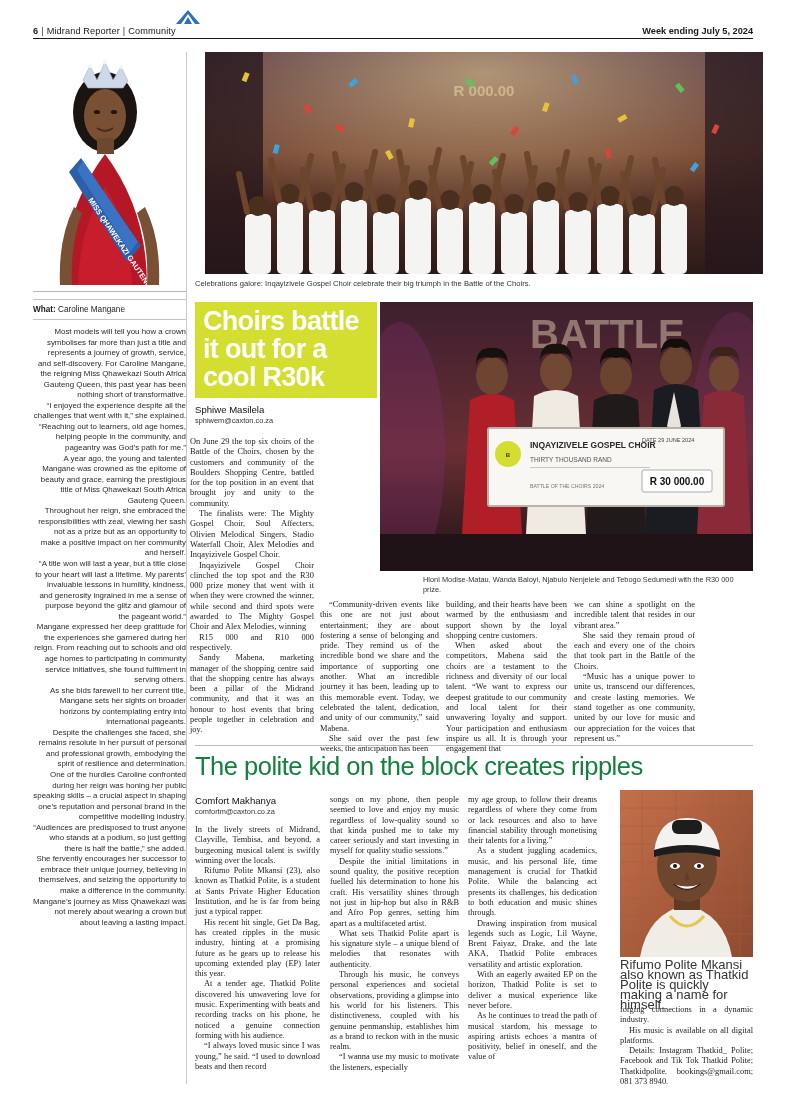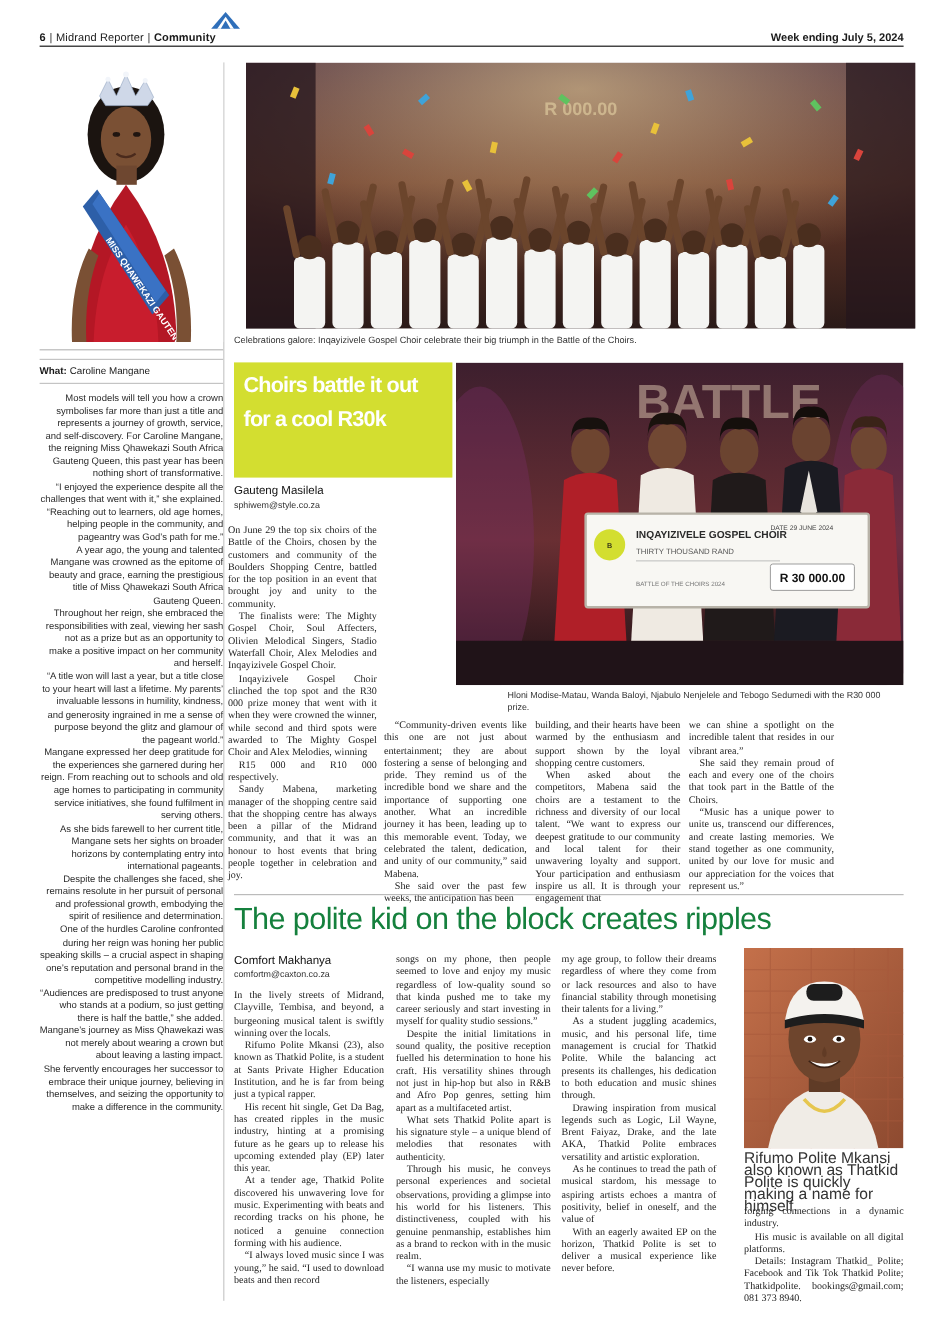--- a/index.html
+++ b/index.html
@@ -35,21 +35,21 @@
     font-weight: 700;
     letter-spacing: .1px;
     white-space: nowrap;
     display: flex;
     align-items: baseline;
     gap: 3px;
   }
   .mh-page { font-weight: 700; }
   .mh-sep { font-weight: 400; color: #333; }
   .mh-paper { font-weight: 400; }
-  .mh-section { font-weight: 700; }
+  .mh-section { font-weight: 400; }
   .masthead-right {
     font-size: 9.2px;
     font-weight: 700;
     white-space: nowrap;
   }
   .mh-logo {
     position: absolute;
     left: 175px; top: 9px;
     width: 26px; height: 17px;
     overflow: hidden;
@@ -123,21 +123,21 @@
 
   
   .headline-block {
     position: absolute;
     left: 195px; top: 302px;
     width: 182px; height: 96px;
     background: #d3de30;
     padding: 5px 7px 6px 8px;
   }
   .headline-block .hl {
-    font-size: 18px;
+    font-size: 27px;
     line-height: 28px;
     font-weight: 700;
     color: #ffffff;
     letter-spacing: -.7px;
   }
   .cheque-photo {
     position: absolute;
     left: 380px; top: 302px;
     width: 373px; height: 269px;
     overflow: hidden;
@@ -310,22 +310,22 @@
         <p class="noind">Most models will tell you how a crown symbolises far more than just a title and represents a journey of growth, service, and self-discovery. For Caroline Mangane, the reigning Miss Qhawekazi South Africa Gauteng Queen, this past year has been nothing short of transformative.</p>
         <p>“I enjoyed the experience despite all the challenges that went with it,” she explained. “Reaching out to learners, old age homes, helping people in the community, and pageantry was God’s path for me.”</p>
         <p>A year ago, the young and talented Mangane was crowned as the epitome of beauty and grace, earning the prestigious title of Miss Qhawekazi South Africa Gauteng Queen.</p>
         <p>Throughout her reign, she embraced the responsibilities with zeal, viewing her sash not as a prize but as an opportunity to make a positive impact on her community and herself.</p>
         <p>“A title won will last a year, but a title close to your heart will last a lifetime. My parents’ invaluable lessons in humility, kindness, and generosity ingrained in me a sense of purpose beyond the glitz and glamour of the pageant world.”</p>
         <p>Mangane expressed her deep gratitude for the experiences she garnered during her reign. From reaching out to schools and old age homes to participating in community service initiatives, she found fulfilment in serving others.</p>
         <p>As she bids farewell to her current title, Mangane sets her sights on broader horizons by contemplating entry into international pageants.</p>
         <p>Despite the challenges she faced, she remains resolute in her pursuit of personal and professional growth, embodying the spirit of resilience and determination.</p>
         <p>One of the hurdles Caroline confronted during her reign was honing her public speaking skills – a crucial aspect in shaping one’s reputation and personal brand in the competitive modelling industry.</p>
         <p>“Audiences are predisposed to trust anyone who stands at a podium, so just getting there is half the battle,” she added.</p>
+        <p>She fervently encourages her successor to embrace their unique journey, believing in themselves, and seizing the opportunity to make a difference in the community.</p>
         <p>Mangane’s journey as Miss Qhawekazi was not merely about wearing a crown but about leaving a lasting impact.</p>
-        <p>She fervently encourages her successor to embrace their unique journey, believing in themselves, and seizing the opportunity to make a difference in the community.</p>
       </div>
   </div>
 
   <div class="top-photo">
     <svg class="ph" width="558" height="222" viewBox="0 0 558 222" preserveAspectRatio="none">
       <defs>
         <linearGradient id="stagebg" x1="0" y1="0" x2="0" y2="1">
           <stop offset="0%" stop-color="#4a2a3c"></stop>
           <stop offset="45%" stop-color="#6b3a2a"></stop>
           <stop offset="100%" stop-color="#2a1a18"></stop>
@@ -494,22 +494,22 @@
 
       <g transform="translate(125,128)">
         <circle cx="0" cy="0" r="0" fill="none"></circle>
       </g>
     </svg>
   </div>
 
   <div class="cheque-caption">Hloni Modise-Matau, Wanda Baloyi, Njabulo Nenjelele and Tebogo Sedumedi with the R30 000 prize.</div>
 
   <div class="byline">
-    <div class="name">Gauteng Masilela</div>
-    <div class="email">sphiwem@style.co.za</div>
+    <div class="name">Sphiwe Masilela</div>
+    <div class="email">sphiwem@caxton.co.za</div>
   </div>
 
   <div class="serif-body choir-c1" id="choir-c1">
       <p class="noind">On June 29 the top six choirs of the Battle of the Choirs, chosen by the customers and community of the Boulders Shopping Centre, battled for the top position in an event that brought joy and unity to the community.</p>
       <p>The finalists were: The Mighty Gospel Choir, Soul Affecters, Olivien Melodical Singers, Stadio Waterfall Choir, Alex Melodies and Inqayizivele Gospel Choir.</p>
       <p>Inqayizivele Gospel Choir clinched the top spot and the R30 000 prize money that went with it when they were crowned the winner, while second and third spots were awarded to The Mighty Gospel Choir and Alex Melodies, winning</p>
       <p>R15 000 and R10 000 respectively.</p>
       <p>Sandy Mabena, marketing manager of the shopping centre said that the shopping centre has always been a pillar of the Midrand community, and that it was an honour to host events that bring people together in celebration and joy.</p>
     </div>
   <div class="serif-body choir-c2" id="choir-c2">
@@ -545,22 +545,22 @@
       <p class="noind">songs on my phone, then people seemed to love and enjoy my music regardless of low-quality sound so that kinda pushed me to take my career seriously and start investing in myself for quality studio sessions.”</p>
       <p>Despite the initial limitations in sound quality, the positive reception fuelled his determination to hone his craft. His versatility shines through not just in hip-hop but also in R&amp;B and Afro Pop genres, setting him apart as a multifaceted artist.</p>
       <p>What sets Thatkid Polite apart is his signature style – a unique blend of melodies that resonates with authenticity.</p>
       <p>Through his music, he conveys personal experiences and societal observations, providing a glimpse into his world for his listeners. This distinctiveness, coupled with his genuine penmanship, establishes him as a brand to reckon with in the music realm.</p>
       <p>“I wanna use my music to motivate the listeners, especially</p>
     </div>
   <div class="serif-body polite-c3" id="polite-c3">
       <p class="noind">my age group, to follow their dreams regardless of where they come from or lack resources and also to have financial stability through monetising their talents for a living.”</p>
       <p>As a student juggling academics, music, and his personal life, time management is crucial for Thatkid Polite. While the balancing act presents its challenges, his dedication to both education and music shines through.</p>
       <p>Drawing inspiration from musical legends such as Logic, Lil Wayne, Brent Faiyaz, Drake, and the late AKA, Thatkid Polite embraces versatility and artistic exploration.</p>
+      <p>With an eagerly awaited EP on the horizon, Thatkid Polite is set to deliver a musical experience like never before.</p>
       <p>As he continues to tread the path of musical stardom, his message to aspiring artists echoes a mantra of positivity, belief in oneself, and the value of</p>
-      <p>With an eagerly awaited EP on the horizon, Thatkid Polite is set to deliver a musical experience like never before.</p>
     </div>
   <div class="serif-body polite-c4" id="polite-c4">
       <p class="noind">forging connections in a dynamic industry.</p>
       <p>His music is available on all digital platforms.</p>
       <p>Details: Instagram Thatkid_ Polite; Facebook and Tik Tok Thatkid Polite; Thatkidpolite. bookings@gmail.com; 081 373 8940.</p>
     </div>
 
   <div class="polite-photo">
     <svg class="ph" width="133" height="167" viewBox="0 0 133 167" preserveAspectRatio="none">
       <defs>

